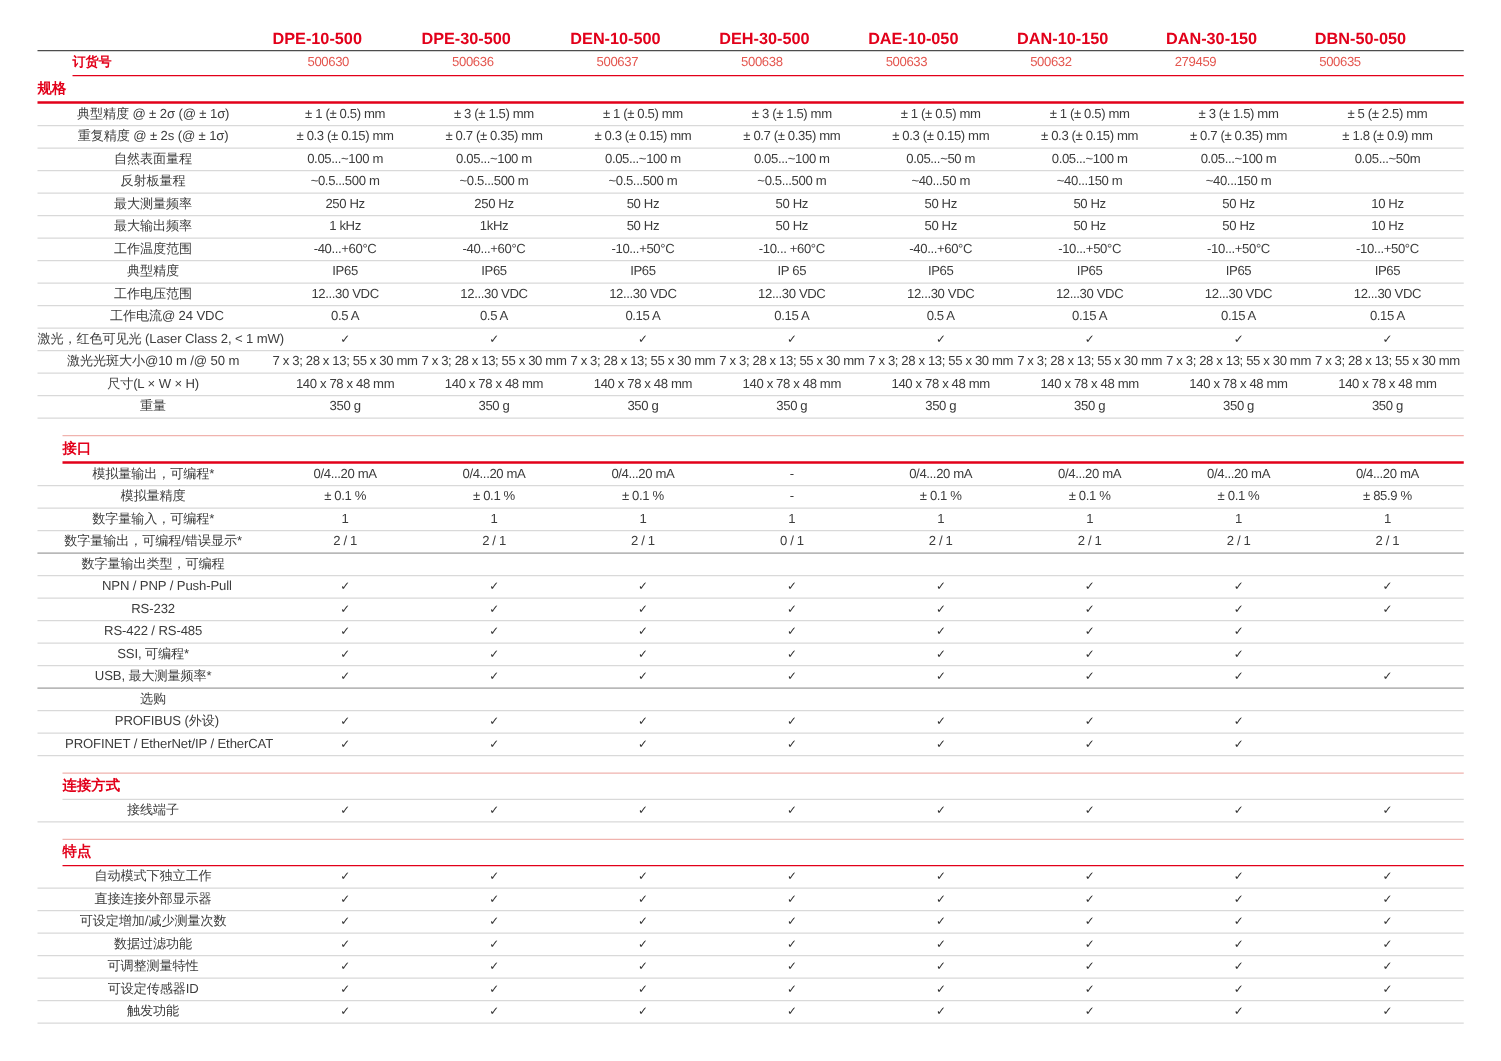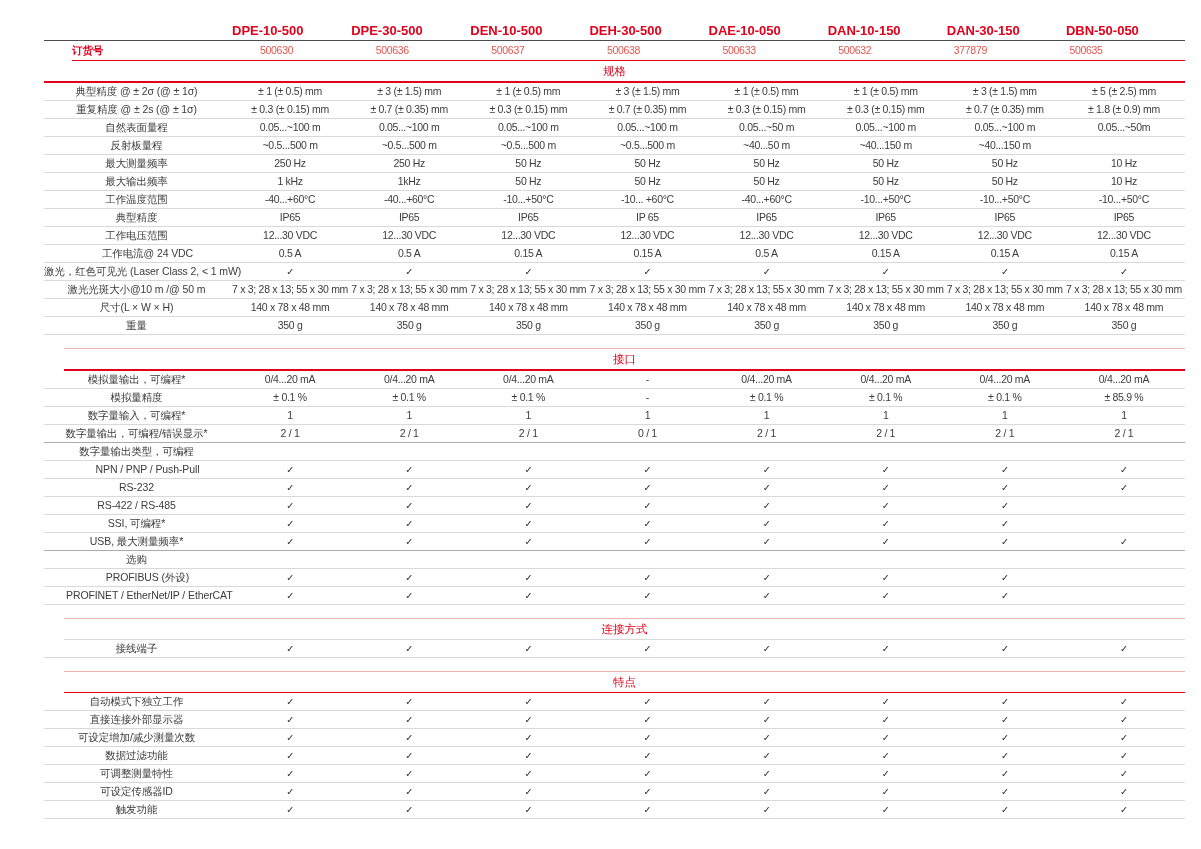--- a/index.html
+++ b/index.html
@@ -5,36 +5,36 @@
   :root{
     --red:#e2001a; --ordred:#e4564f; --text:#3c3c3c; --sep:#d9d9d9;
     --darkline:#4d4d4d; --pink:#f0b3ae; --groupline:#ababab;
   }
   *{box-sizing:border-box;}
   html,body{margin:0;padding:0;}
   body{
     width:1201px;height:849px;background:#ffffff;position:relative;overflow:hidden;
     font-family:"Liberation Sans","DejaVu Sans",sans-serif;color:var(--text);
   }
-  .tbl{position:absolute;left:44px;top:24px;width:1141px;}
+  .tbl{position:absolute;left:30px;top:24px;width:1141px;}
   .row{display:grid;grid-template-columns:188px repeat(8,1fr);align-items:end;}
   .cell{white-space:nowrap;overflow:hidden;padding-right:3px;font-size:10.5px;line-height:13px;}
   .lbl{overflow:visible;letter-spacing:-0.1px;}
   .val{letter-spacing:-0.3px;}
   .check{font-size:9.5px;color:#333;}
   .indent{padding-left:22px;}
   .head-row{border-bottom:1px solid var(--darkline);padding-bottom:3px;align-items:end;}
   .product-name{color:var(--red);font-weight:bold;font-size:13px;letter-spacing:0;}
   .order-row{border-bottom:1px solid var(--red);padding:3px 0 3px;margin-left:28px;}
   .order-label{color:var(--red);font-weight:bold;}
   .order-no{color:var(--ordred);}
   .data-row{border-bottom:1px solid var(--sep);padding:2px 0 2px;min-height:16px;text-align:center;}
   .group-row{border-top:1px solid var(--groupline);margin-top:-1px;}
   .sec-head{margin-top:13px;padding:3px 0 3px;display:block;}
-  .sec-head .sec-title{color:var(--red);font-weight:normal;font-size:11.5px;line-height:14px;display:block;text-align:center;}
+  .sec-head .sec-title{color:var(--red);font-weight:bold;font-size:11.5px;line-height:14px;display:block;}
   .sec-head.top-line{border-top:1px solid var(--pink);margin-left:20px;}
   .sec-head.u-red-thick{border-bottom:2px solid var(--red);}
   .sec-head.u-red{border-bottom:1.5px solid var(--red);}
   .sec-head.u-gray{border-bottom:1px solid var(--sep);}
   .sec-head.no-margin{margin-top:0;}
 </style>
 </head>
 <body>
 
 <div class="tbl">
@@ -50,21 +50,21 @@
       <div class="cell product-name">DBN-50-050</div>
     </div>
     <div class="row order-row">
       <div class="cell lbl order-label">订货号</div>
       <div class="cell val order-no">500630</div>
       <div class="cell val order-no">500636</div>
       <div class="cell val order-no">500637</div>
       <div class="cell val order-no">500638</div>
       <div class="cell val order-no">500633</div>
       <div class="cell val order-no">500632</div>
-      <div class="cell val order-no">377879</div>
+      <div class="cell val order-no">279459</div>
       <div class="cell val order-no">500635</div>
     </div>
     <div class="row sec-head no-margin u-red-thick">
       <div class="sec-title">规格</div>
     </div>
     <div class="row data-row">
       <div class="cell lbl">典型精度 @ ± 2σ (@ ± 1σ)</div>
       <div class="cell val">± 1 (± 0.5) mm</div>
       <div class="cell val">± 3 (± 1.5) mm</div>
       <div class="cell val">± 1 (± 0.5) mm</div>

